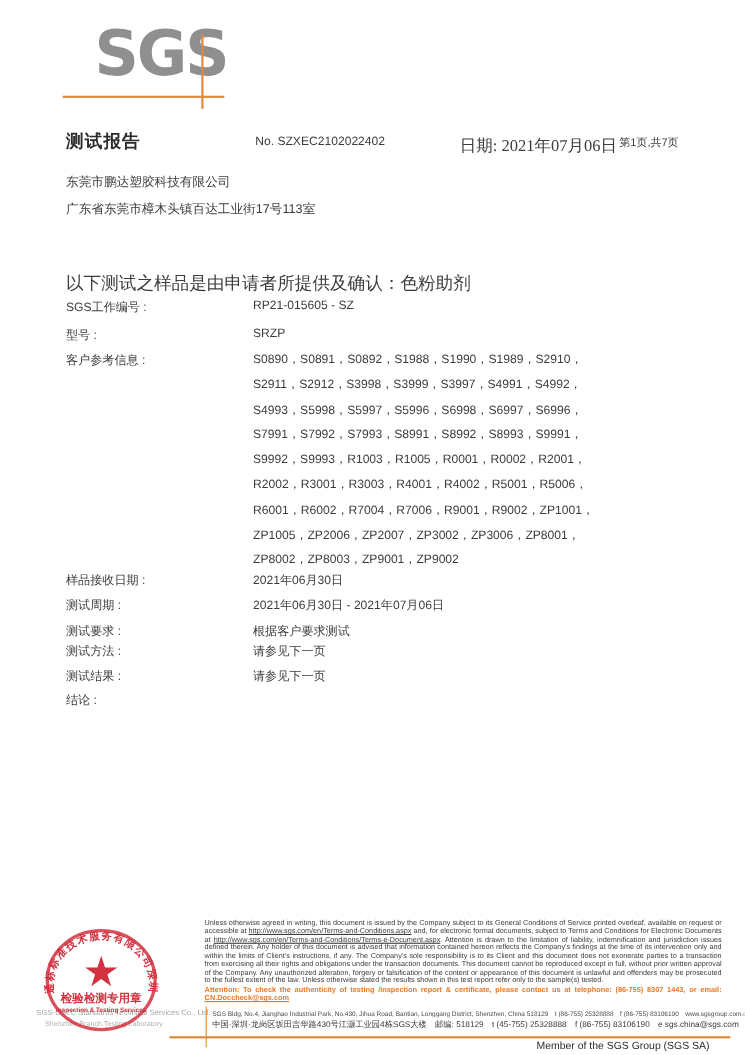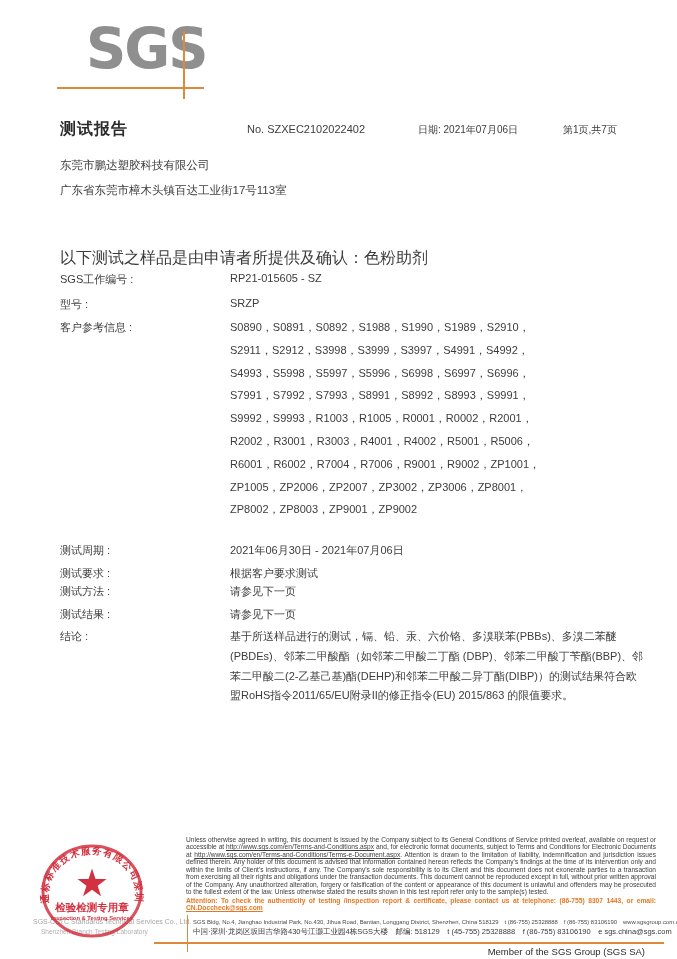--- a/index.html
+++ b/index.html
@@ -11,22 +11,22 @@
 
   
   .logo-text { left:86px; top:22px; font-size:56px; font-weight:bold; color:#8f8f8f;
                letter-spacing:-2px; font-family:"DejaVu Sans","Liberation Sans",sans-serif;
                transform:scaleY(1.02); line-height:1; }
   .logo-hline { left:57px; top:87px; width:147px; height:2px; background:#dd8a3c; }
   .logo-vline { left:183px; top:31px; width:2px; height:68px; background:#dd8a3c; }
 
   
   .doc-title { left:60px; top:119px; font-size:16px; font-weight:bold; color:#2b2b2b; letter-spacing:1px; }
-  .report-no { left:247px; top:123px; font-size:11px; }
-  .report-date { left:418px; top:123px; font-size:10px; }
+  .report-no { left:232px; top:123px; font-size:11px; }
+  .report-date { left:418px; top:123px; font-size:15px;font-family:Liberation Serif, serif; }
   .page-info { left:563px; top:123px; font-size:10px; }
 
   .applicant-name { left:60px; top:158px; font-size:11.5px;text-align:right; }
   .applicant-addr { left:60px; top:183px; font-size:11.5px; }
 
   .statement { left:60px; top:248px; font-size:16px; }
 
   .row { left:0; width:677px; height:20px; }
   .row .lbl { position:absolute; left:60px; font-size:11px; white-space:nowrap; }
   .row .val { position:absolute; left:230px; font-size:11px; white-space:nowrap; }
@@ -89,41 +89,44 @@
     <div>S2911，S2912，S3998，S3999，S3997，S4991，S4992，</div>
     <div>S4993，S5998，S5997，S5996，S6998，S6997，S6996，</div>
     <div>S7991，S7992，S7993，S8991，S8992，S8993，S9991，</div>
     <div>S9992，S9993，R1003，R1005，R0001，R0002，R2001，</div>
     <div>R2002，R3001，R3003，R4001，R4002，R5001，R5006，</div>
     <div>R6001，R6002，R7004，R7006，R9001，R9002，ZP1001，</div>
     <div>ZP1005，ZP2006，ZP2007，ZP3002，ZP3006，ZP8001，</div>
     <div>ZP8002，ZP8003，ZP9001，ZP9002</div>
   </div>
 
+  <div class="abs row" style="top:520px">
+    <span class="lbl">样品接收日期 :</span>
+    <span class="val">2021年06月30日</span>
+  </div>
   <div class="abs row" style="top:543px">
     <span class="lbl">测试周期 :</span>
     <span class="val">2021年06月30日 - 2021年07月06日</span>
   </div>
   <div class="abs row" style="top:566px">
     <span class="lbl">测试要求 :</span>
     <span class="val">根据客户要求测试</span>
   </div>
   <div class="abs row" style="top:584px">
     <span class="lbl">测试方法 :</span>
     <span class="val">请参见下一页</span>
   </div>
   <div class="abs row" style="top:607px">
     <span class="lbl">测试结果 :</span>
     <span class="val">请参见下一页</span>
   </div>
 
   <div class="abs row" style="top:629px">
     <span class="lbl">结论 :</span>
   </div>
-  <div class="abs conclusion-text">基于所送样品进行的测试，镉、铅、汞、六价铬、多溴联苯(PBBs)、多溴二苯醚(PBDEs)、邻苯二甲酸酯（如邻苯二甲酸二丁酯 (DBP)、邻苯二甲酸丁苄酯(BBP)、邻苯二甲酸二(2-乙基己基)酯(DEHP)和邻苯二甲酸二异丁酯(DIBP)）的测试结果符合欧盟RoHS指令2011/65/EU附录II的修正指令(EU) 2015/863 的限值要求。</div>
 
   <div class="abs stamp-company1">SGS-CSTC Standards Technical Services Co., Ltd.</div>
   <div class="abs stamp-company2">Shenzhen Branch Testing Laboratory</div>
   <div class="abs stamp-wrap">
     <svg class="stamp-svg" width="120" height="110" viewBox="0 0 120 110">
       <ellipse cx="59" cy="50" rx="49" ry="45" fill="none" stroke="#cf2030" stroke-width="3" opacity="0.85"></ellipse>
       <defs>
         <path id="ringArc" d="M 17,66 A 44,41 0 1 1 101,66" fill="none"></path>
       </defs>
       <text font-size="9.5" font-weight="bold" fill="#cf2030" letter-spacing="1.2" font-family="Liberation Sans, sans-serif">

